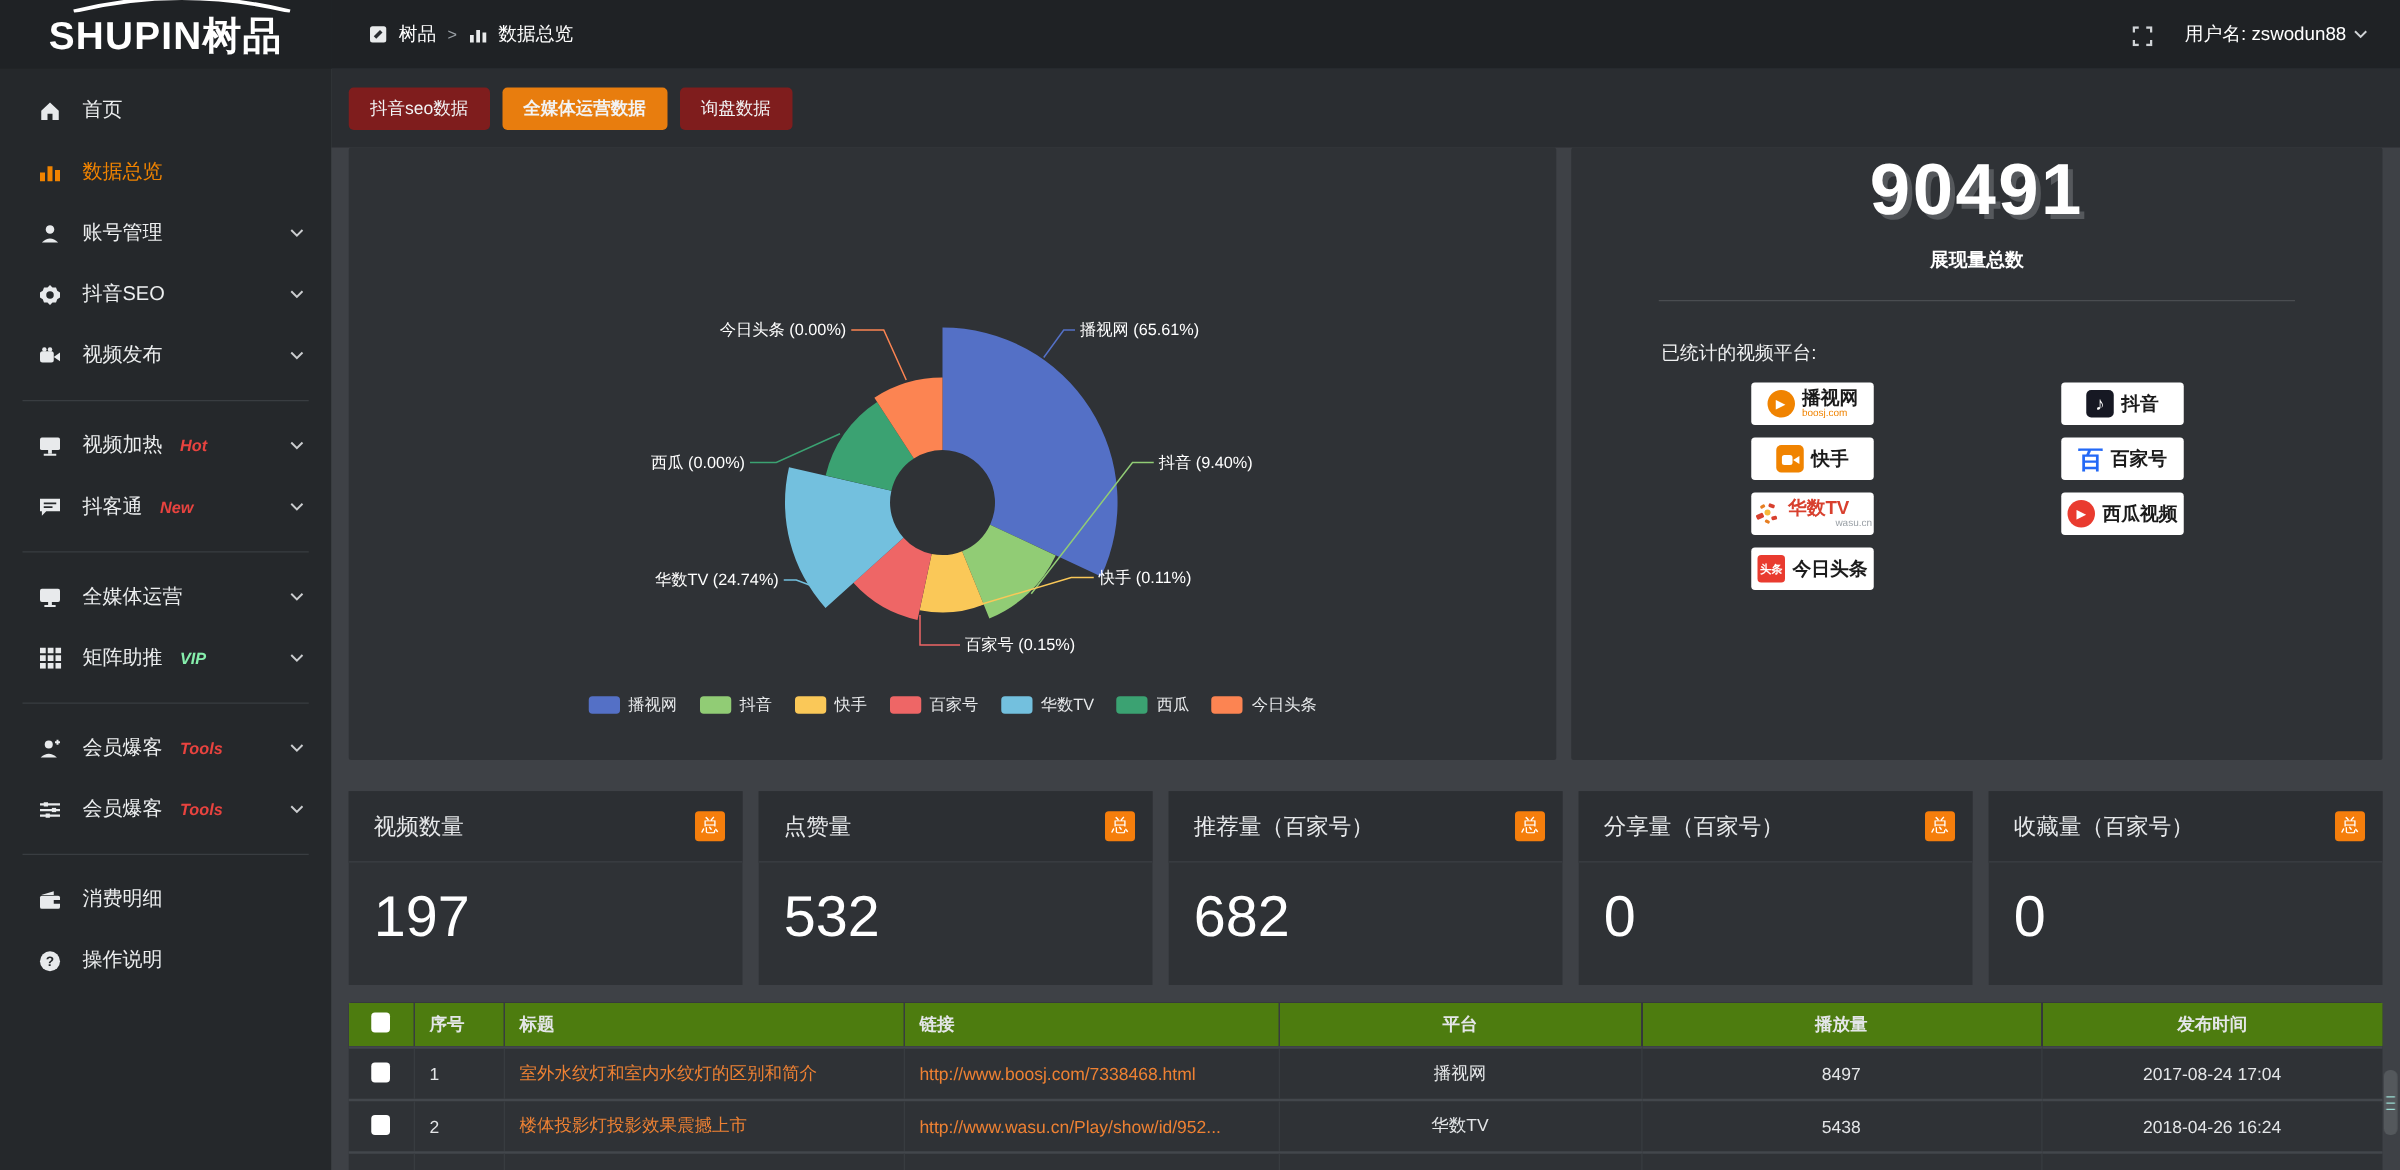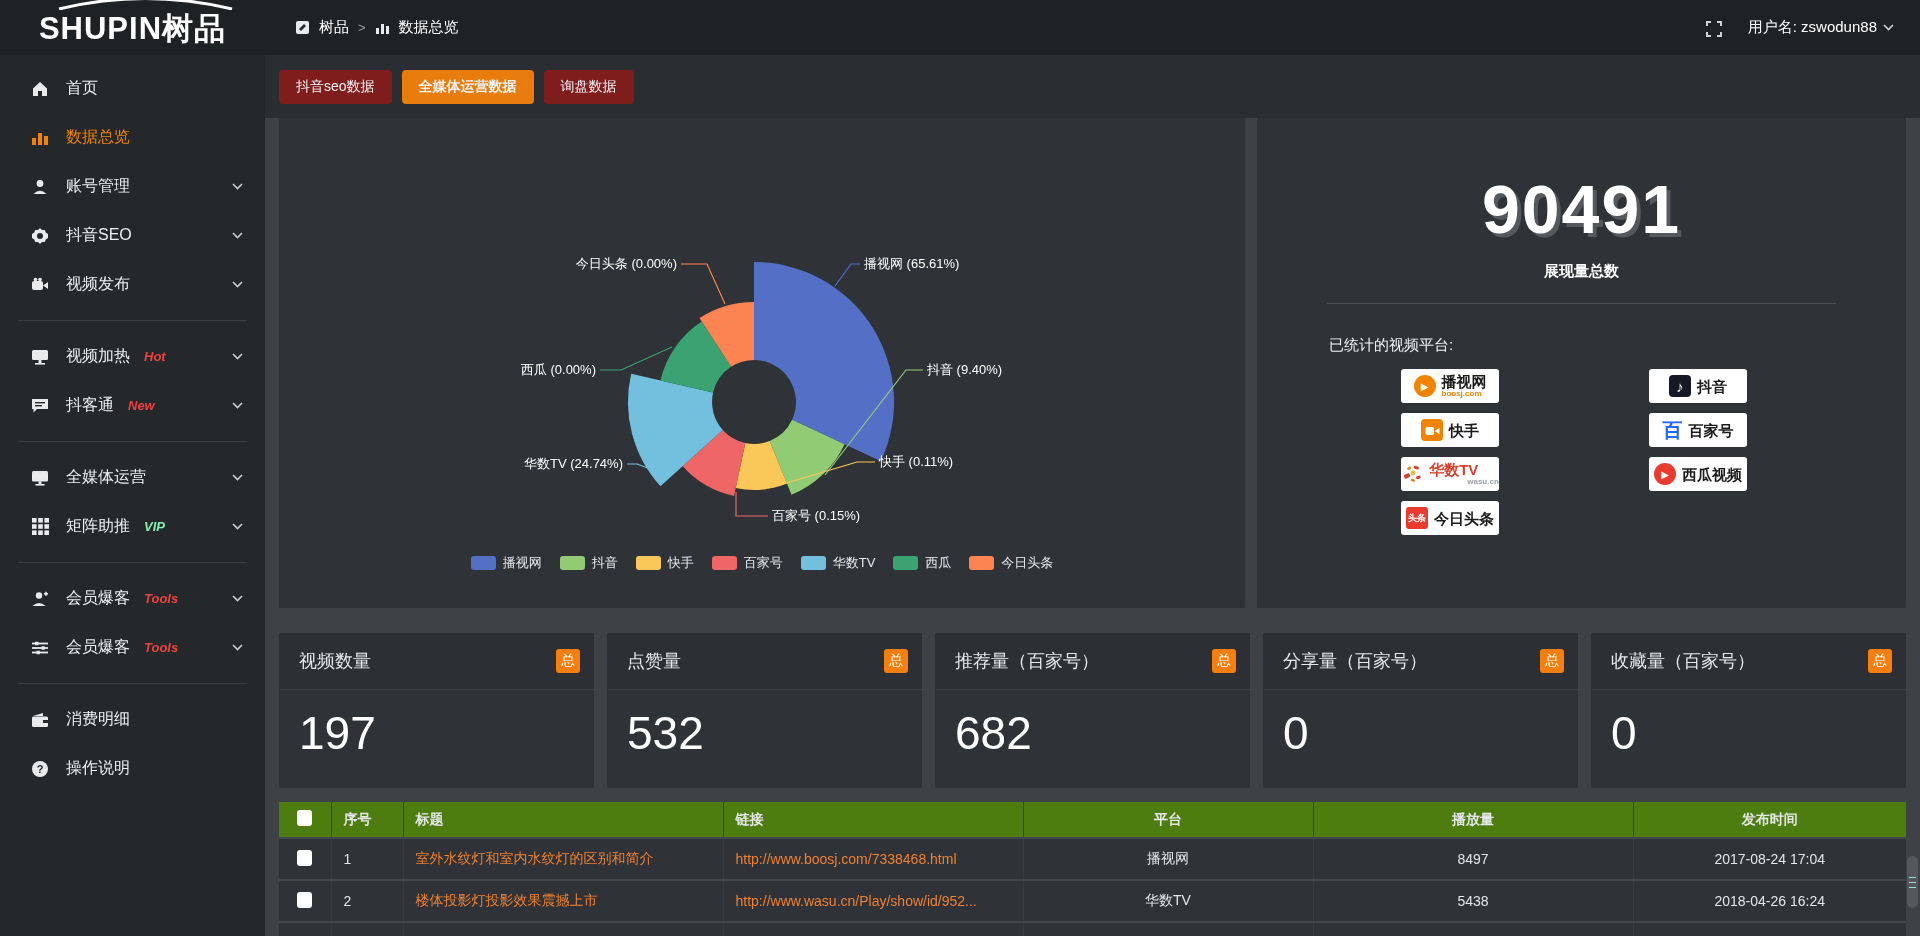--- a/index.html
+++ b/index.html
@@ -44,32 +44,32 @@
   .content { padding:0 14px; }
 
   .chart-row { display:flex; gap:12px; height:490px; }
   .panel { background:#2f3236; border-radius:2px; }
   .chart-panel { width:966px; position:relative; }
   .legend { display:flex; justify-content:center; gap:18px; margin-top:2px; }
   .legend-item { display:flex; align-items:center; gap:7px; color:#e8eaec; font-size:13px; cursor:pointer; }
   .legend-swatch { width:25px; height:14px; border-radius:3px; display:inline-block; }
 
   .summary-panel { flex:1; position:relative; color:#fff; }
-  .total-value { text-align:center; margin-top:52px; font-size:68px; font-weight:800; letter-spacing:2px;
+  .total-value { text-align:center; font-size:58px; font-weight:800; letter-spacing:2px;
     text-shadow:4px 4px 0 #55585c; }
   .total-label { text-align:center; margin-top:14px; font-size:15px; font-weight:bold; }
   .sum-divider { height:1px; background:#4a4d51; margin:22px 70px 0 70px; }
   .platforms-label { margin:32px 0 0 72px; font-size:15px; color:#f0f1f2; }
   .plat-grid { display:flex; margin:14px 0 0 144px; gap:150px; }
   .plat-col { display:flex; flex-direction:column; gap:10px; }
   .plat-badge { width:98px; height:34px; background:#fff; border-radius:3px; display:flex;
     align-items:center; justify-content:center; gap:6px; }
   .p-name { font-size:15px; font-weight:bold; color:#1b1b1b; line-height:1; }
   .p-text { display:flex; flex-direction:column; align-items:flex-start; gap:1px; }
-  .p-sub { font-size:8px; line-height:1; font-weight:bold; }
+  .p-sub { font-size:8px; line-height:1; font-weight:normal; }
   .badge-boosj .p-sub { color:#f08300; }
   .badge-wasu .p-name { color:#d8402e; }
   .badge-wasu .p-sub { color:#9aa0a6;margin-left:38px; }
   .pi { width:22px; height:22px; border-radius:4px; display:inline-flex; align-items:center;
     justify-content:center; font-size:12px; color:#fff; flex:0 0 auto; }
   .pi-boosj { background:#f08300; border-radius:50%; font-size:10px; }
   .pi-douyin { background:#161823; font-size:15px; }
   .pi-kuaishou { background:#f08300; }
   .pi-baijiahao { background:transparent; color:#2469f6; font-size:20px; font-weight:bold; width:20px; }
   .pi-xigua { background:#e93b2f; border-radius:50%; font-size:10px; }

